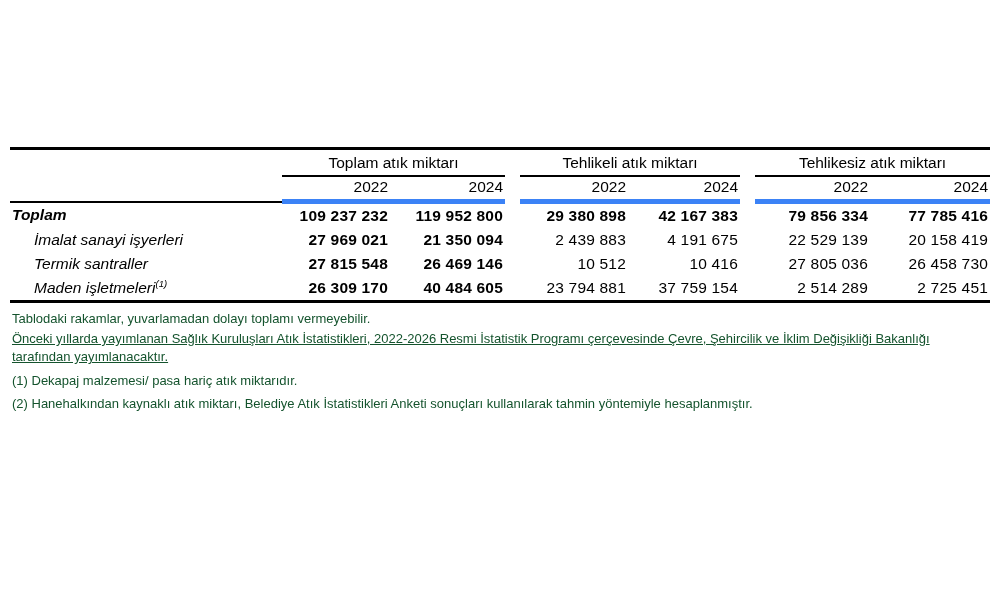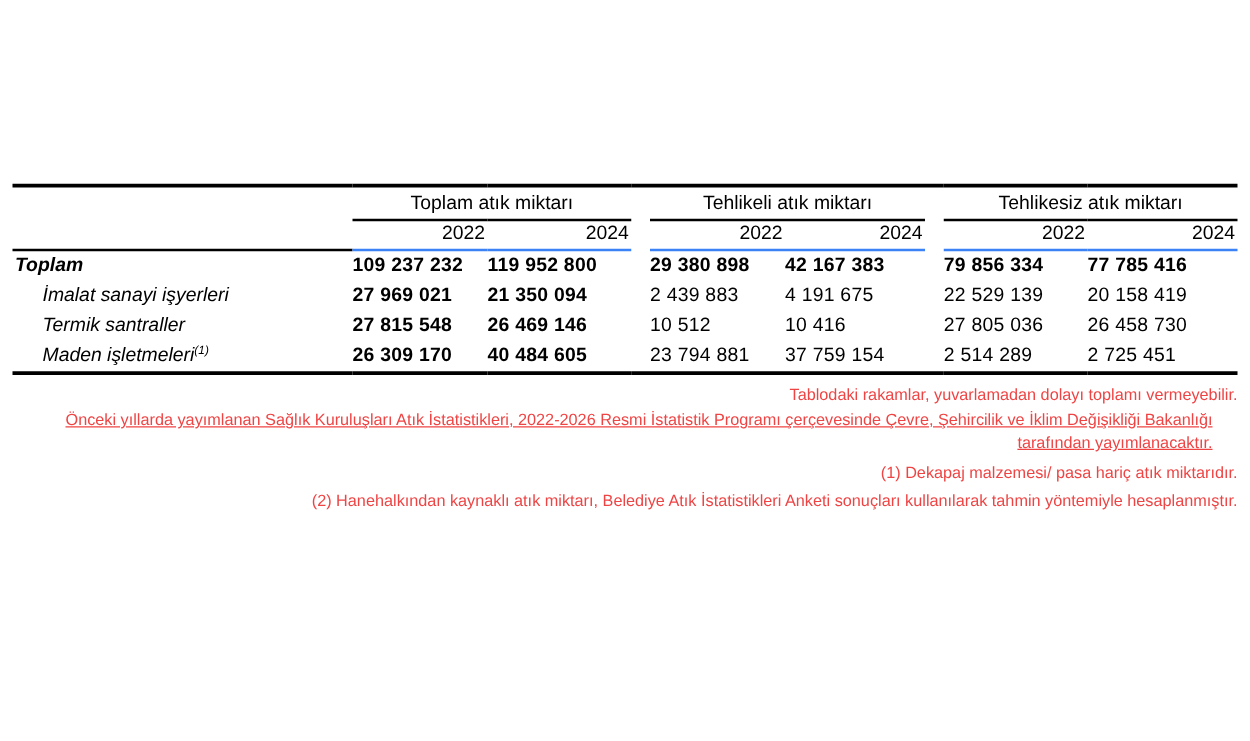--- a/index.html
+++ b/index.html
@@ -3,59 +3,58 @@
 <meta charset="utf-8">
 <style>
   * { box-sizing: border-box; }
   html, body {
     margin: 0; padding: 0;
     width: 1000px; height: 593px;
     background: #ffffff;
     overflow: hidden;
     font-family: "Liberation Sans", sans-serif;
   }
-  .doc { padding: 147px 10px 0 10px; }
+  .doc { padding: 147px 20px 0 10px; }
 
   table.stats {
     width: 980px;
     border-collapse: collapse;
     border-top: 3px solid #000;
     border-bottom: 3px solid #000;
     font-size: 15.5px;
     color: #000;
     table-layout: fixed;
   }
   table.stats th { font-weight: normal; }
 
   .ghead {
     border-bottom: 2px solid #000;
     text-align: center;
     padding: 4px 0 3px 0;
     white-space: nowrap;
   }
   .yhead {
     text-align: right;
-    border-bottom: 2px solid #3b82f6;
+    border-bottom: 5px solid #3b82f6;
     padding: 1px 2px 3px 0;
   }
   .lblhead-top { }
   .lblhead { border-bottom: 2px solid #000; }
   .sp { }
 
   .rowlabel { text-align: left; padding: 3px 0 3px 2px; white-space: nowrap; font-style: italic; }
   .indent { padding-left: 24px; }
-  .num { padding: 3px 2px 3px 0; letter-spacing: 0.2px; white-space: nowrap; }
+  .num { text-align: right; padding: 3px 2px 3px 0; letter-spacing: 0.2px; white-space: nowrap; }
   .b { font-weight: bold; }
   sup { font-size: 9.5px; line-height: 0; }
 
   .footnotes {
     margin-top: 7px;
     font-size: 13px;
-    color: #ef4444;
-    text-align: right;
+    color: #14532d;
   }
   .footnotes p { margin: 0 0 2px 2px; line-height: 18px; }
   .fn-wrap { max-width: 958px; margin-bottom: 6px !important; text-decoration: underline; }
   .fn-gap { margin-bottom: 5px !important; }
 </style>
 </head>
 <body>
 
 <div class="doc">
 

